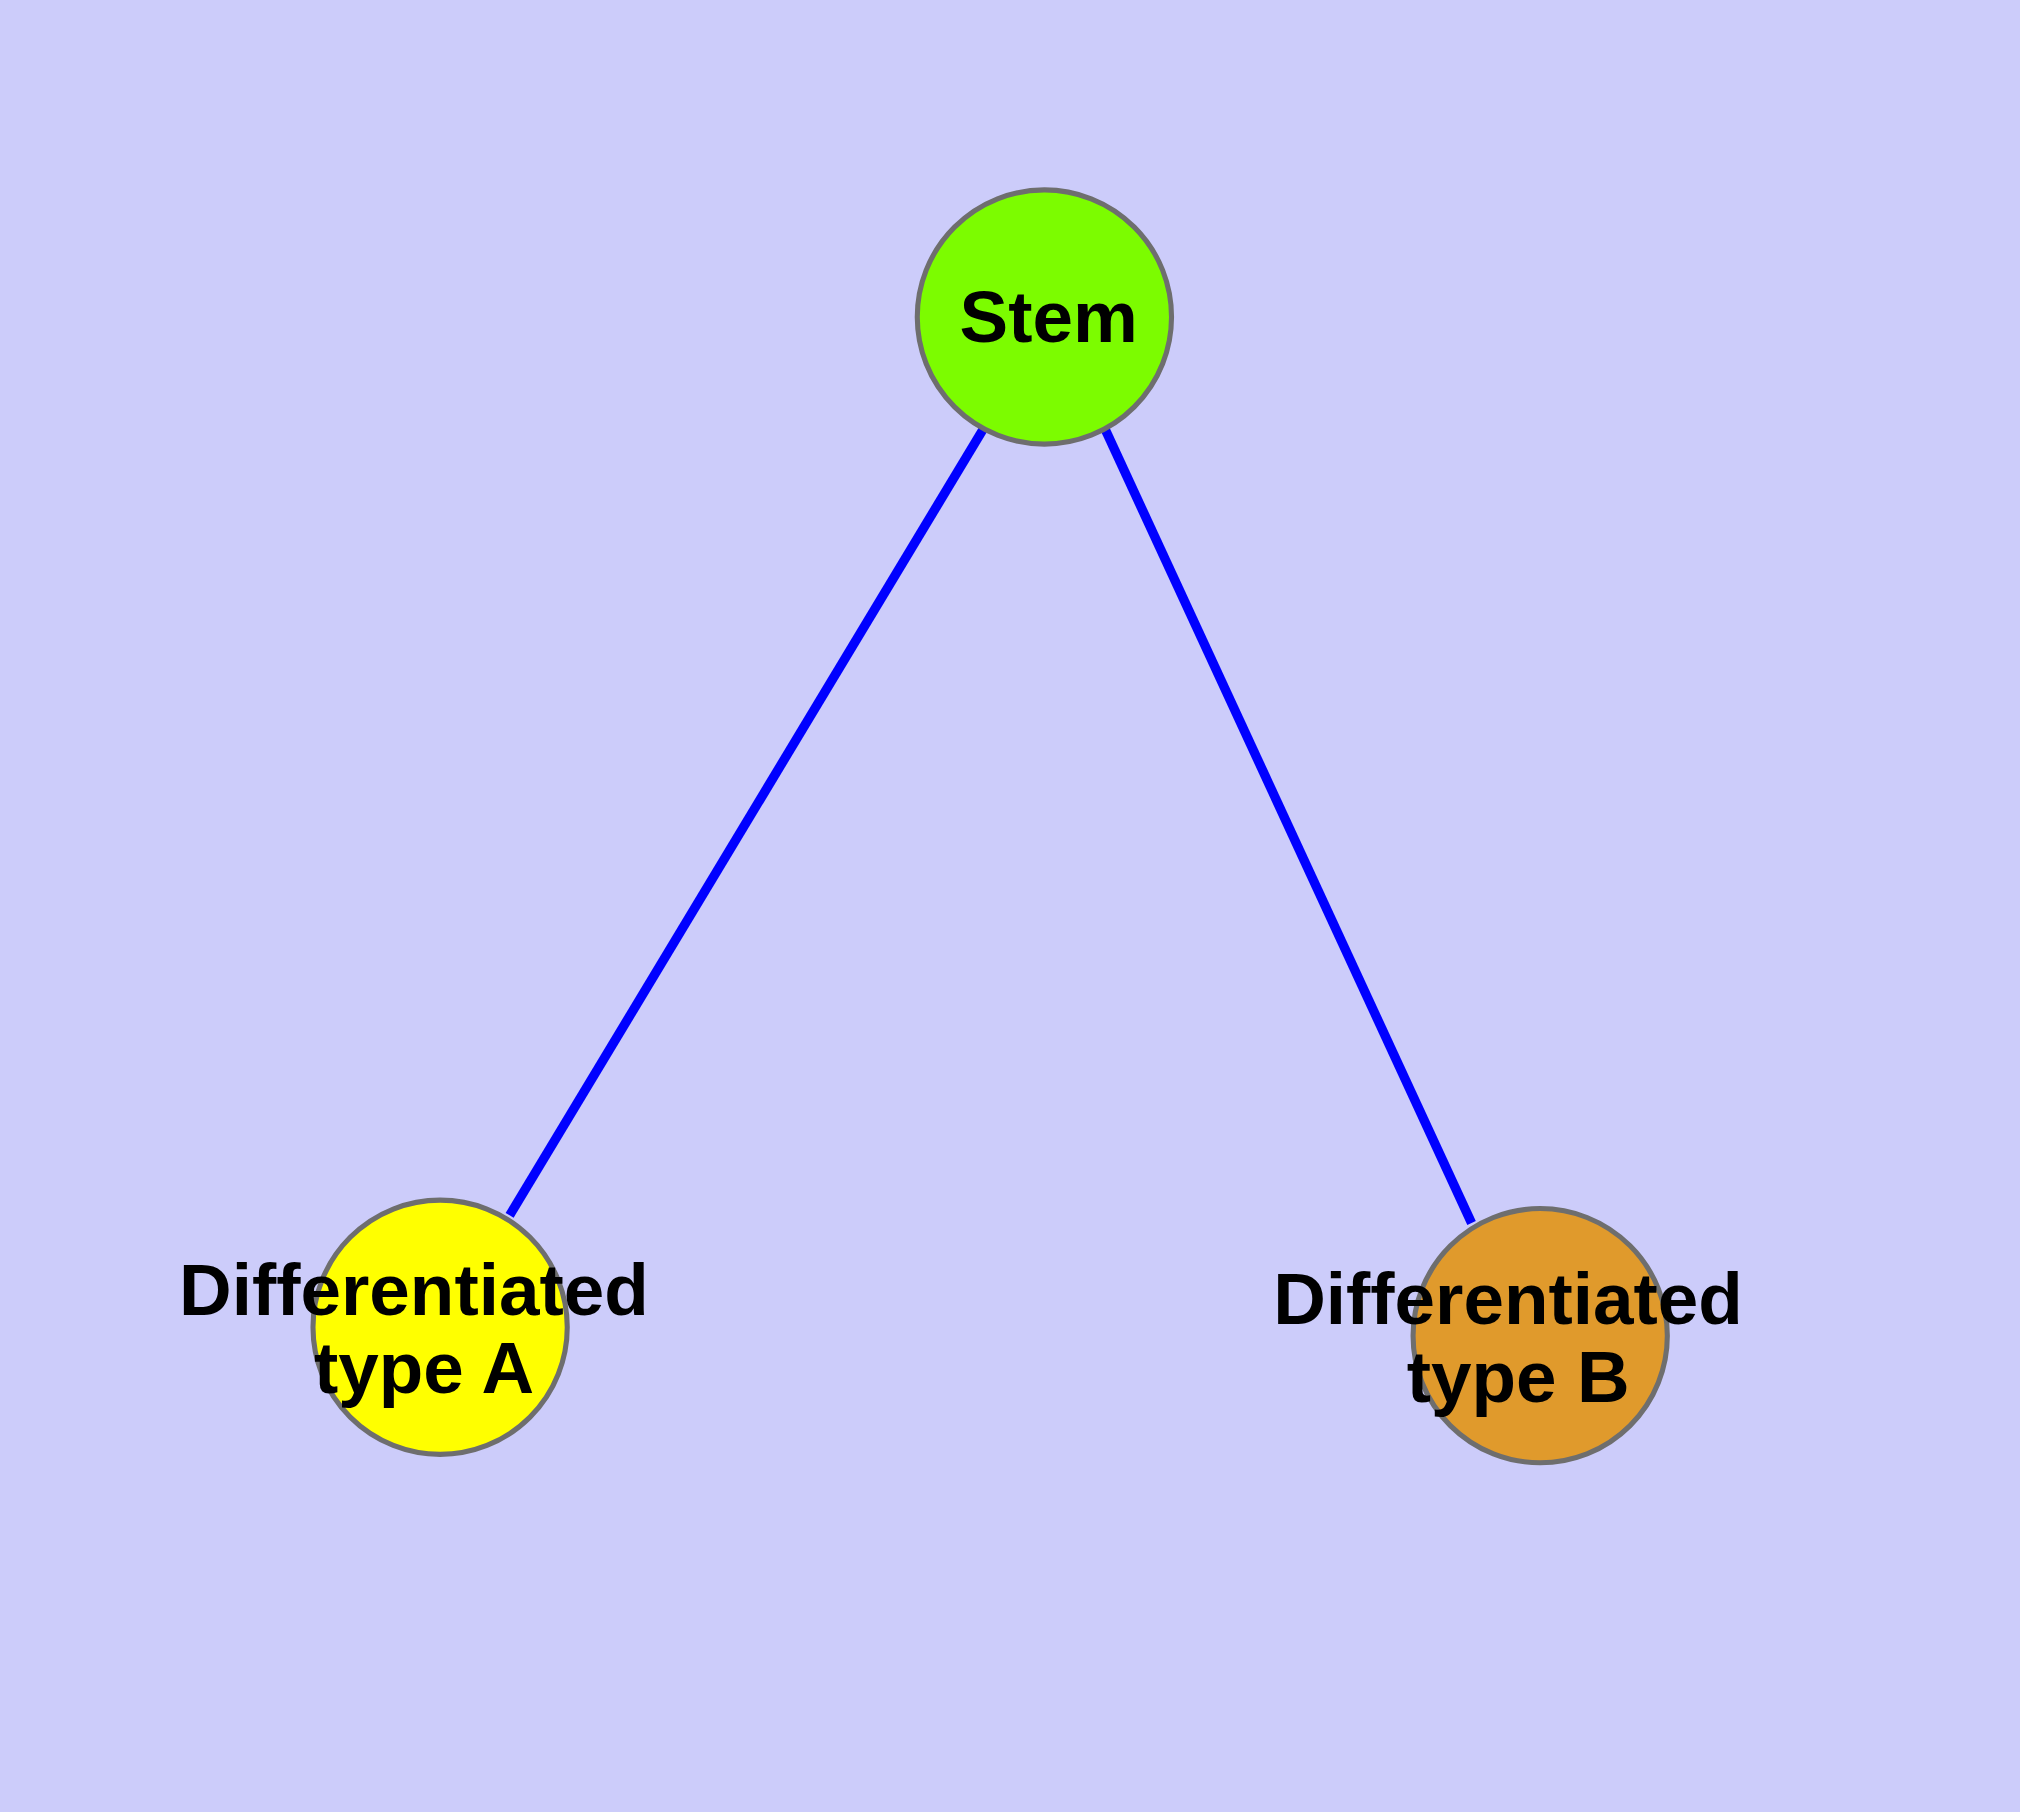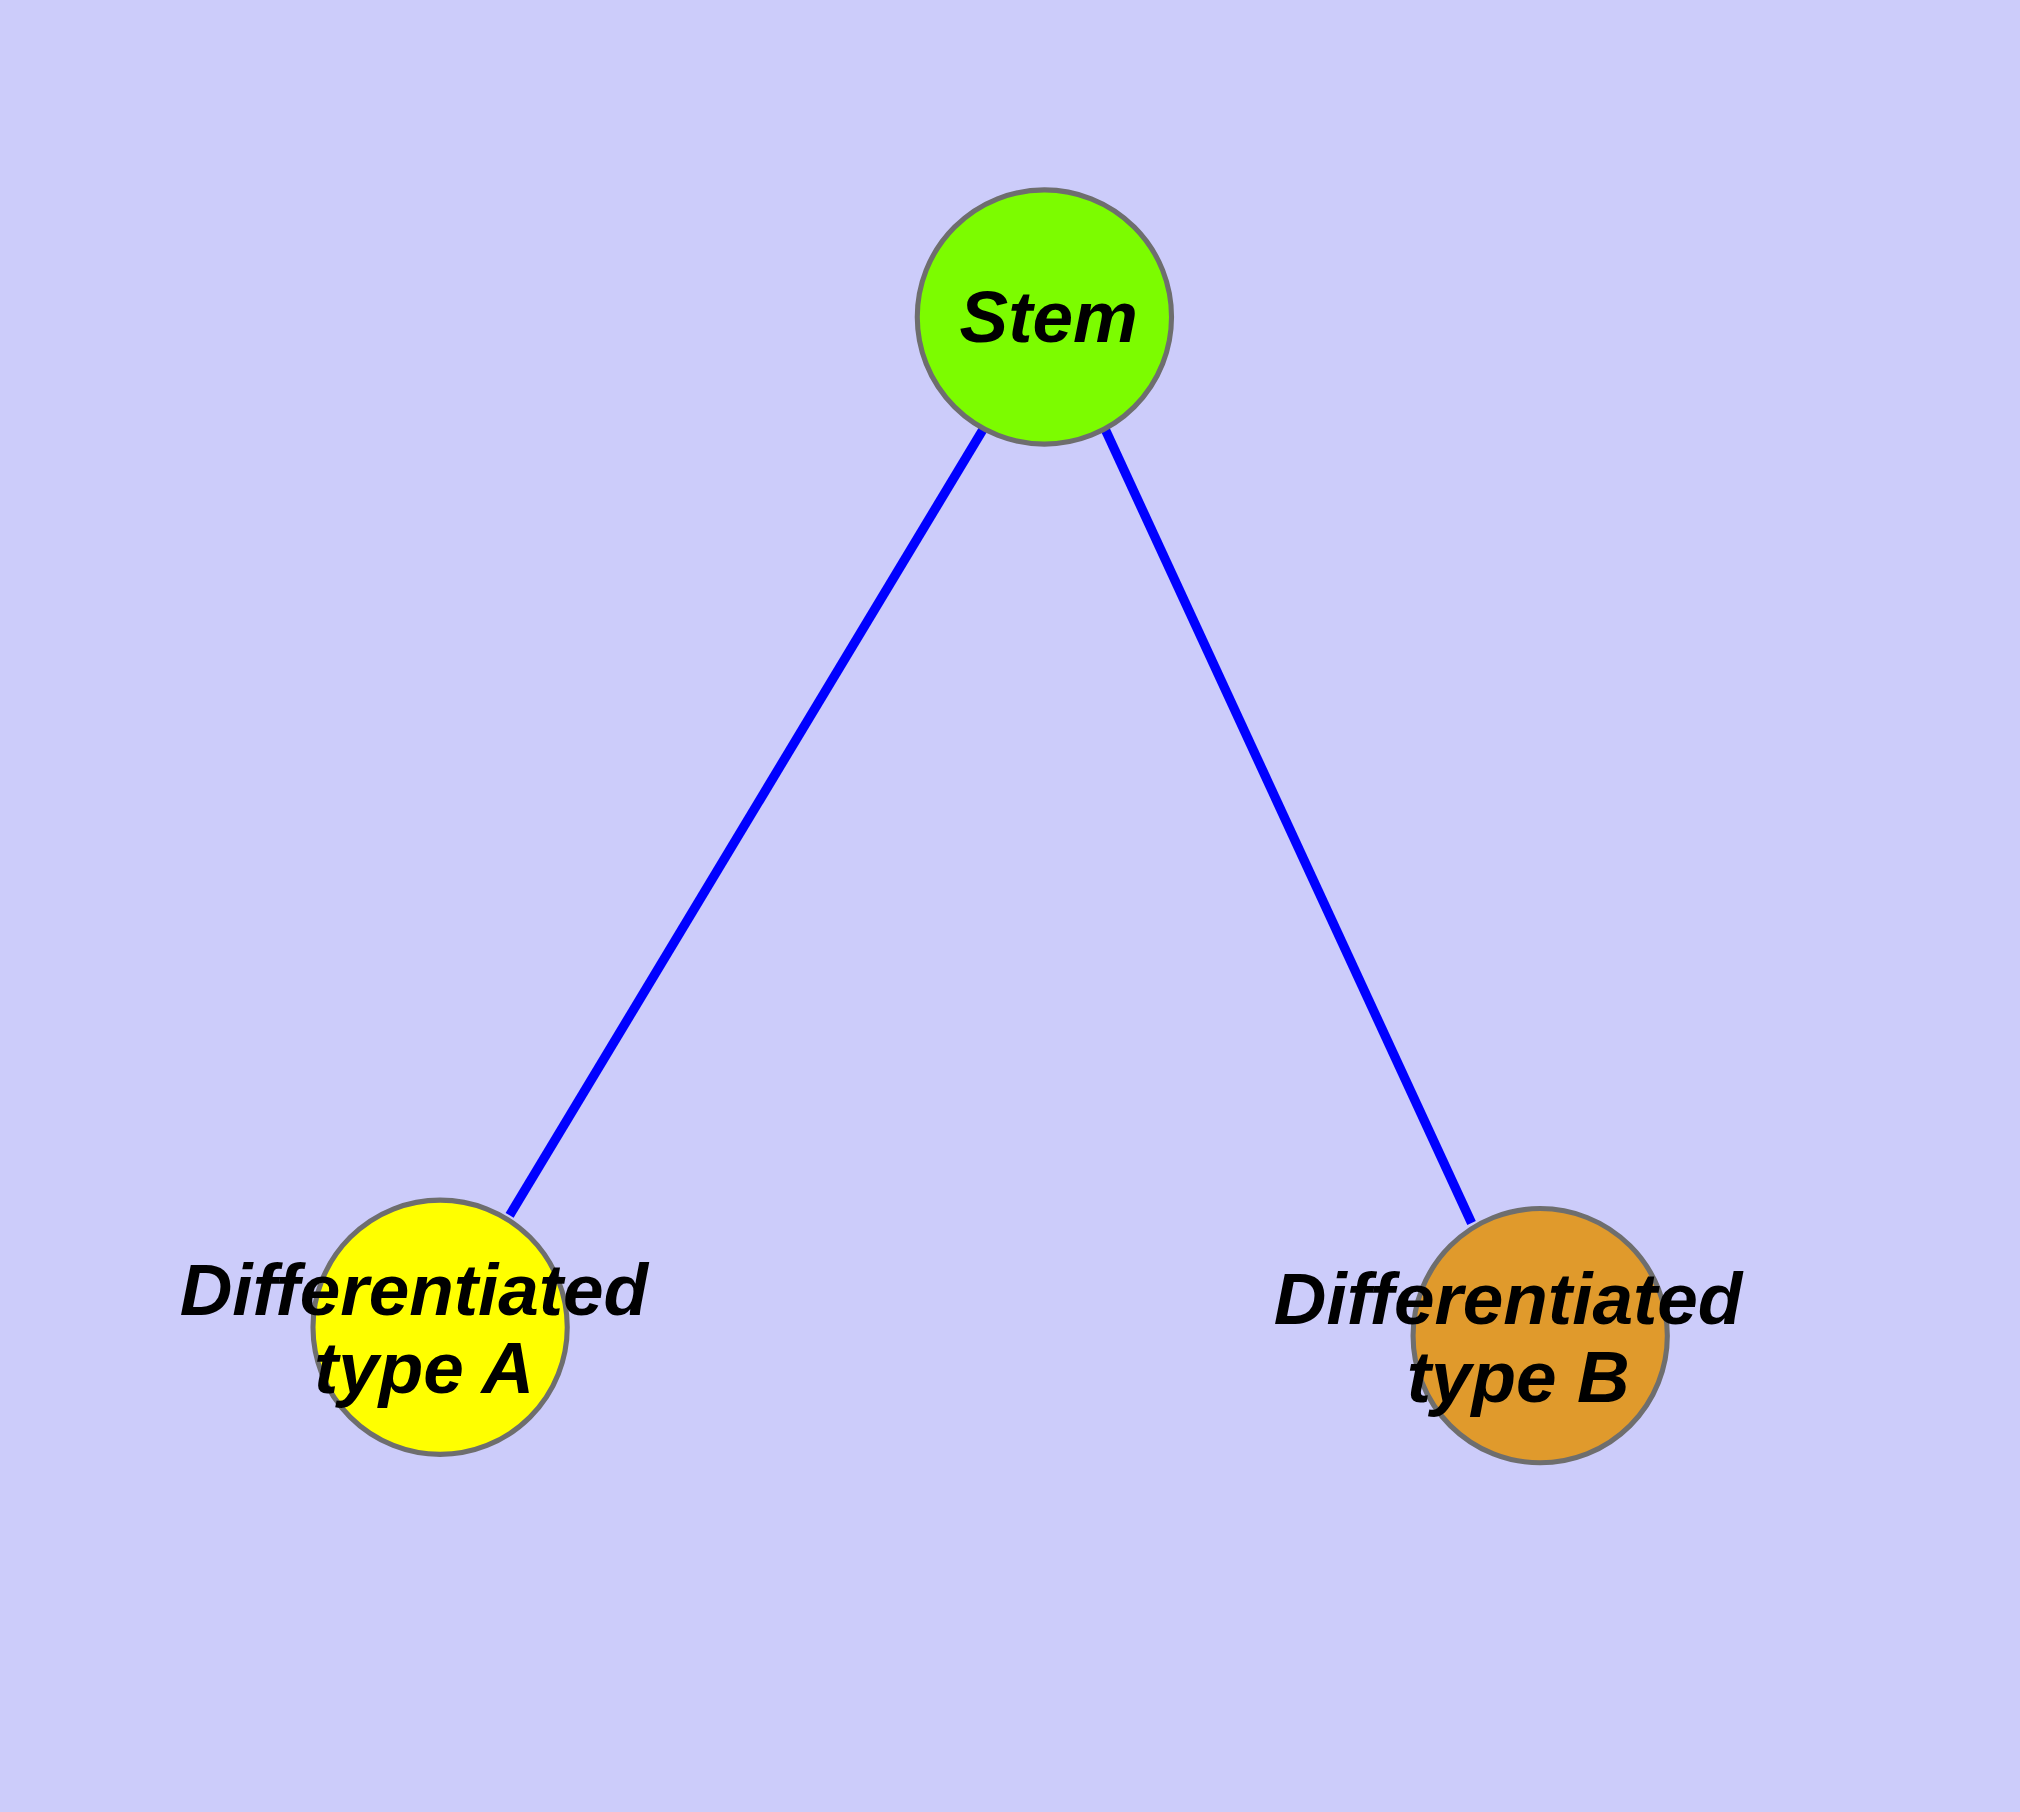--- a/index.html
+++ b/index.html
@@ -12,21 +12,20 @@
   }
   body {
     font-family: "Liberation Sans", sans-serif;
     background: #ccccfa;
   }
   #graph-canvas {
     position: relative;
     width: 2021px;
     height: 1324px;
     background: #ccccfa;
-    font-style: italic;
   }
   #graph-svg {
     position: absolute;
     top: 0;
     left: 0;
     width: 2021px;
     height: 1812px;
     display: block;
   }
   .node-label {

